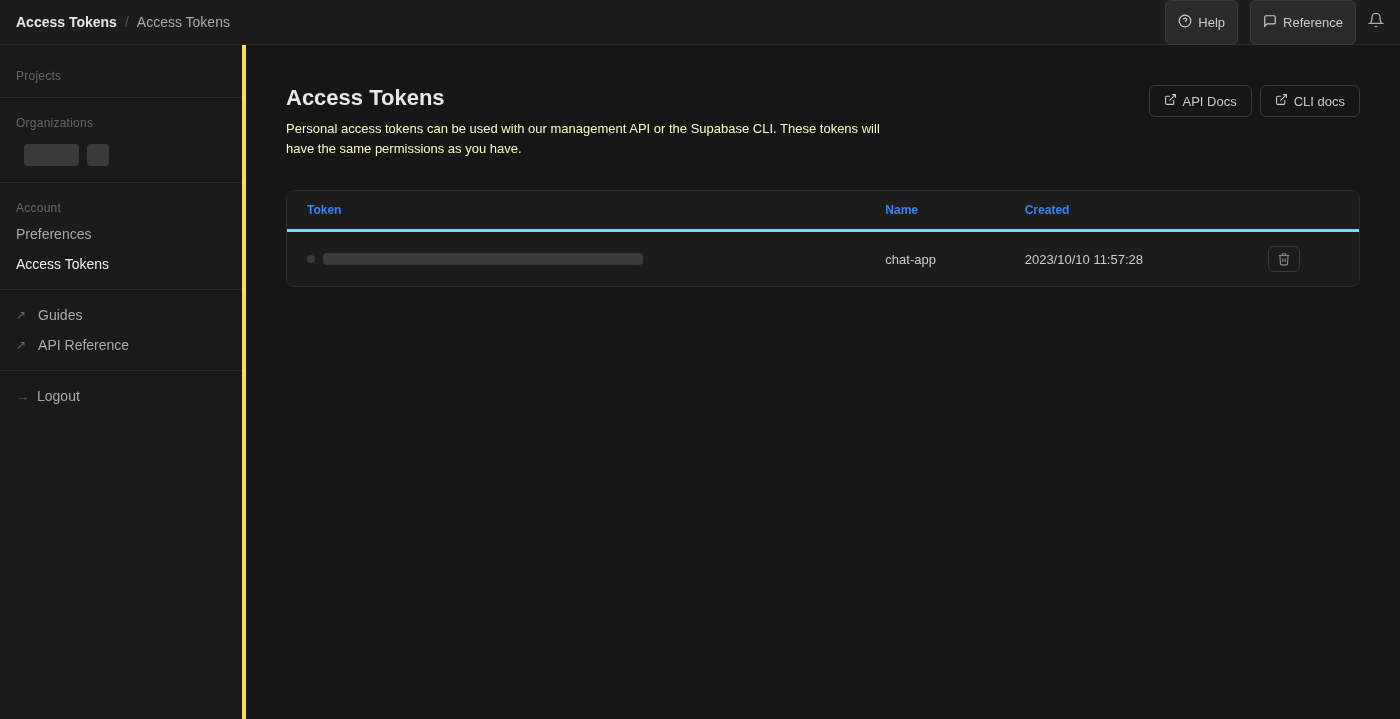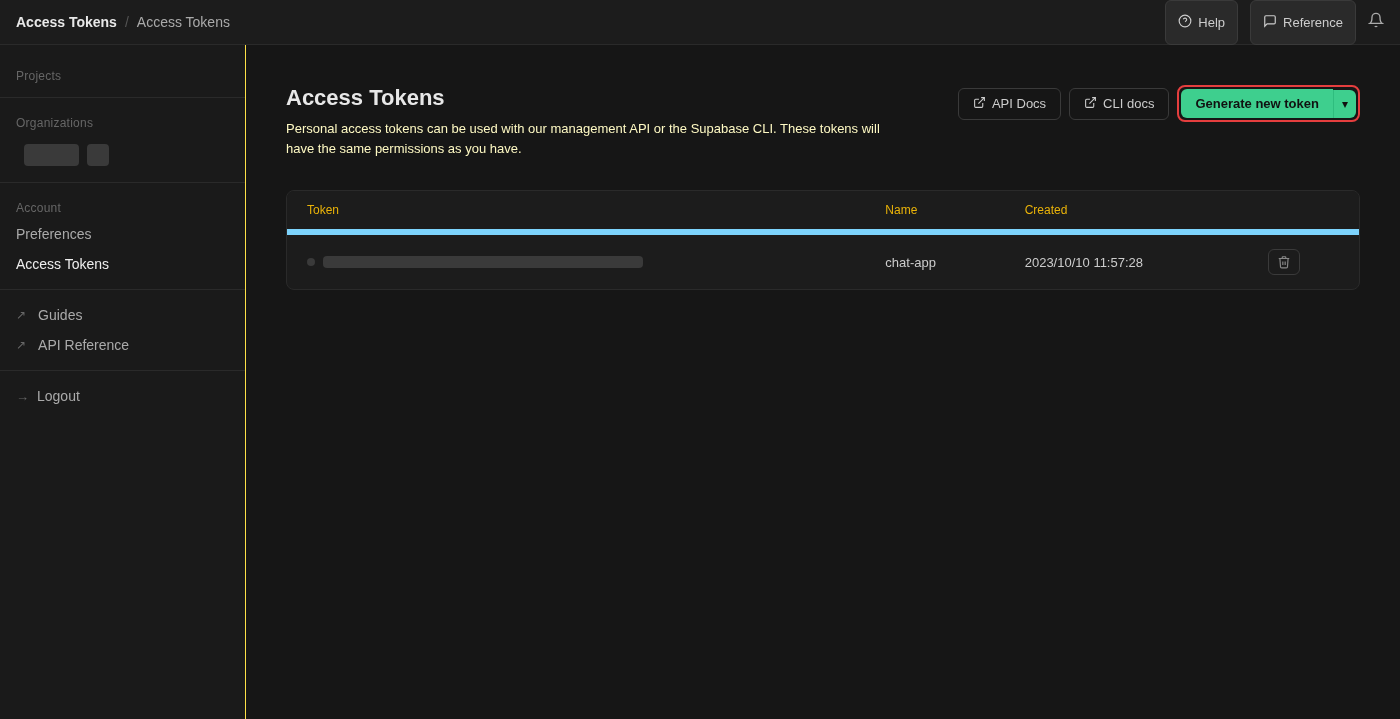--- a/index.html
+++ b/index.html
@@ -71,21 +71,21 @@
     .layout {
       display: flex;
       flex: 1;
       overflow: hidden;
     }
 
     
     .sidebar {
       width: 246px;
       background: #1a1a1a;
-      border-right: 1px solid #fde047;
+      border-right: 4px solid #fde047;
       flex-shrink: 0;
       padding: 16px 0;
       overflow-y: auto;
     }
     .sidebar-section-label {
       color: #666;
       font-size: 12px;
       padding: 8px 16px 4px;
       font-weight: 500;
       letter-spacing: 0.02em;
@@ -219,27 +219,27 @@
       border: 1px solid #2a2a2a;
       border-radius: 8px;
       overflow: hidden;
     }
     .table {
       width: 100%;
       border-collapse: collapse;
     }
     .table th {
       background: #1c1c1c;
-      color: #eab308;
+      color: #3b82f6;
       font-size: 12px;
-      font-weight: 400;
+      font-weight: 700;
       text-transform: none;
       padding: 12px 20px;
       text-align: left;
-      border-bottom: 6px solid #7dd3fc;
+      border-bottom: 3px solid #7dd3fc;
     }
     .table td {
       padding: 14px 20px;
       color: #ccc;
       font-size: 13px;
       border-bottom: 1px solid #222;
     }
     .table tr:last-child td { border-bottom: none; }
 
     .token-value {
@@ -375,28 +375,20 @@
         <button class="btn-secondary">
           <span>
             <svg width="13" height="13" viewBox="0 0 24 24" fill="none" stroke="currentColor" stroke-width="2">
                 <path d="M18 13v6a2 2 0 0 1-2 2H5a2 2 0 0 1-2-2V8a2 2 0 0 1 2-2h6"></path>
                 <polyline points="15 3 21 3 21 9"></polyline>
                 <line x1="10" y1="14" x2="21" y2="3"></line>
               </svg>
           </span>
           <span>CLI docs</span>
         </button>
-        <div class="generate-btn-wrapper">
-          <button class="btn-primary">
-            <span>Generate new token</span>
-          </button>
-          <button class="btn-primary-dropdown">
-            <span>▾</span>
-          </button>
-        </div>
       </div>
     </div>
 
     <div class="table-container">
       <table class="table">
         <thead>
           <tr>
             <th>Token</th>
             <th>Name</th>
             <th>Created</th>

